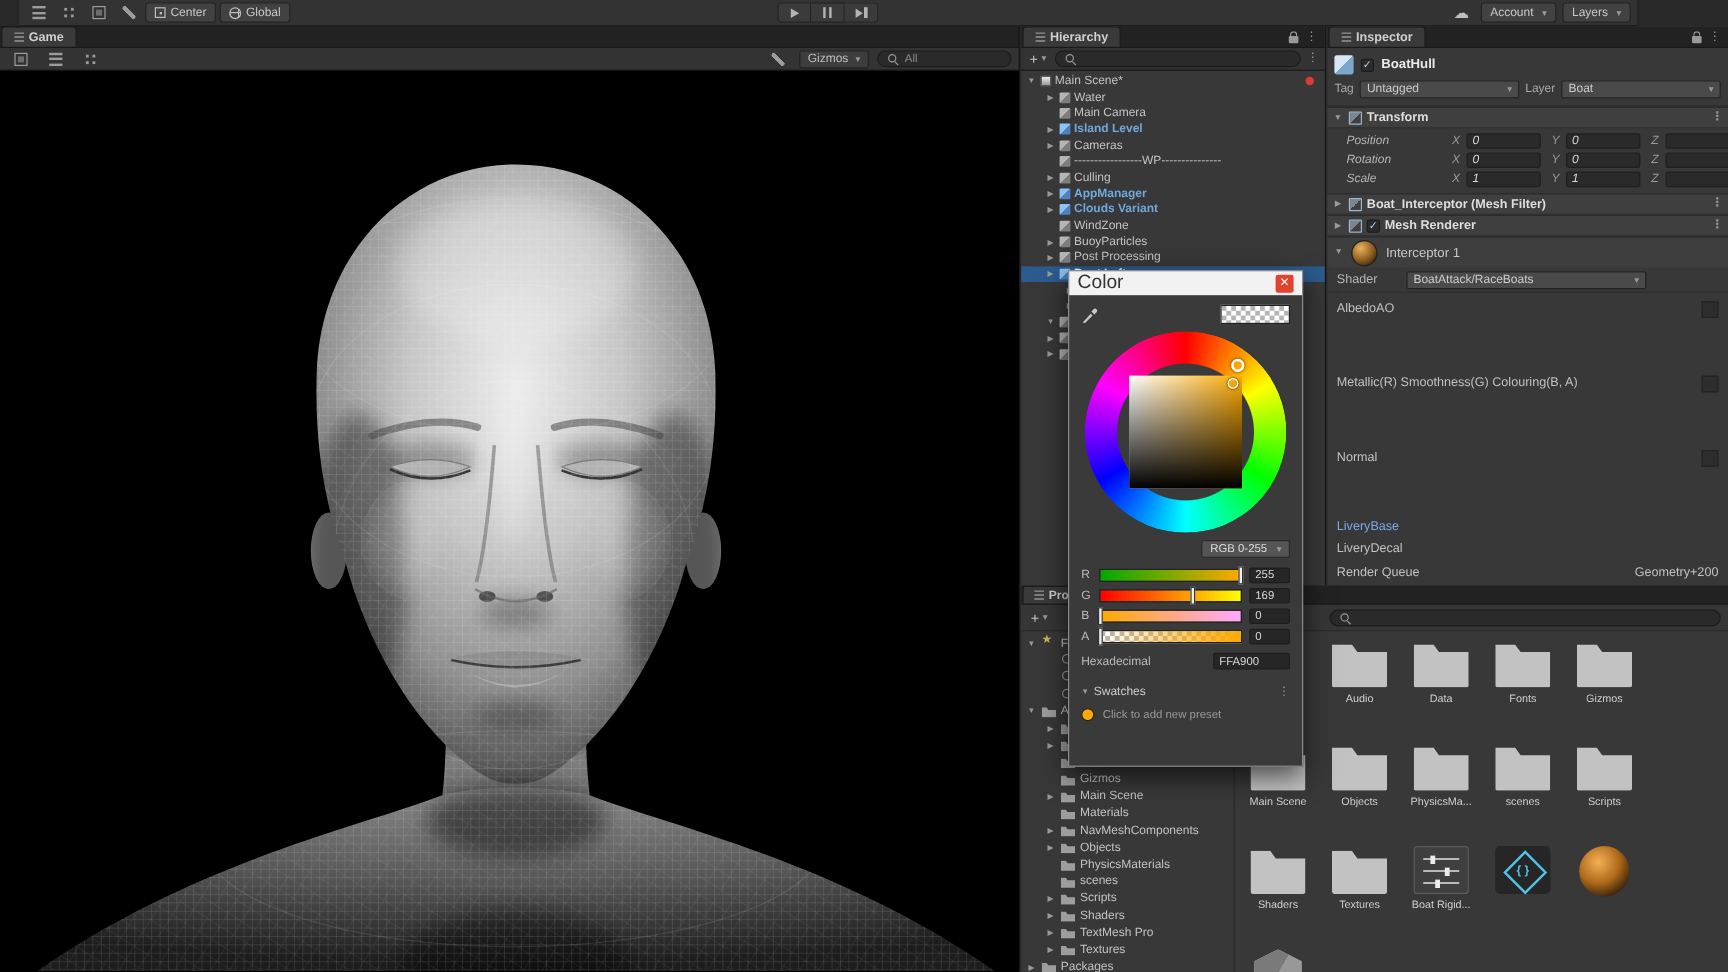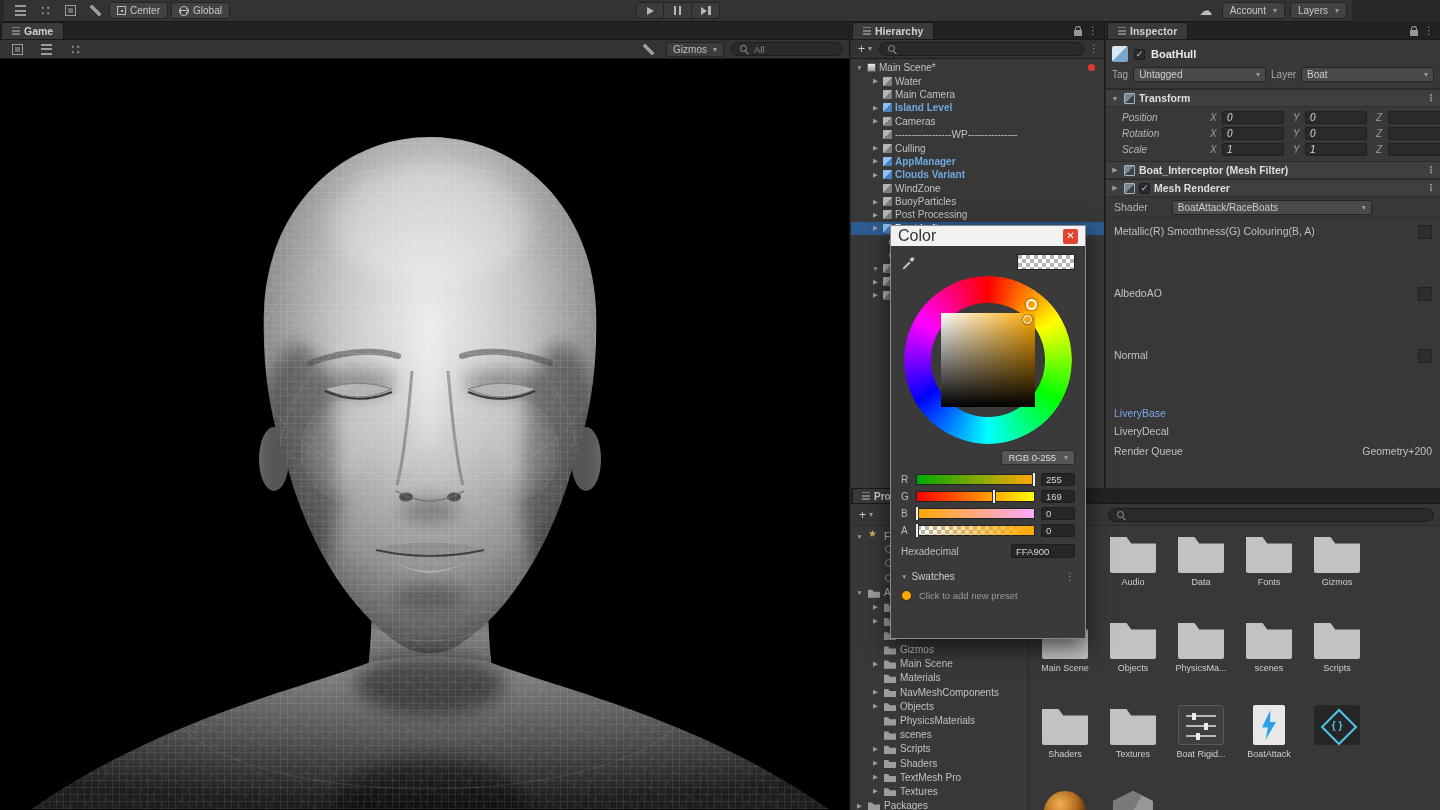--- a/index.html
+++ b/index.html
@@ -2,21 +2,21 @@
 <html><head>
 <meta charset="utf-8">
 <style>
 *{margin:0;padding:0;box-sizing:border-box;}
 html,body{width:1440px;height:810px;}
 body{position:relative;background:#282828;font-family:"Liberation Sans","DejaVu Sans",sans-serif;font-size:11px;color:#b9b9b9;overflow:hidden;}
 .hidden{visibility:hidden;}
 .caret{font-size:8px;color:#9a9a9a;margin-left:3px;}
 
 
-#toolbar{position:absolute;left:4px;top:0;width:1348px;height:22px;background:#333;border-bottom:1px solid #191919;display:flex;align-items:center;padding:0 5px;gap:3px;z-index:10;}
+#toolbar{position:absolute;left:16px;top:0;width:1348px;height:22px;background:#333;border-bottom:1px solid #191919;display:flex;align-items:center;padding:0 5px;gap:3px;z-index:10;}
 .toolbtn{height:18px;min-width:22px;display:flex;align-items:center;justify-content:center;border-radius:2px;}
 .gi{width:11px;height:11px;position:relative;}
 .gi-grid{background:linear-gradient(#9c9c9c,#9c9c9c) 0 0/11px 2px no-repeat,linear-gradient(#9c9c9c,#9c9c9c) 0 4.5px/11px 2px no-repeat,linear-gradient(#9c9c9c,#9c9c9c) 0 9px/11px 2px no-repeat;}
 .gi-sq{border:1.5px solid #9c9c9c;}
 .gi-sq::after{content:"";position:absolute;inset:2px;background:#9c9c9c;opacity:.55;}
 .gi-dots{background:radial-gradient(#9c9c9c 1.1px,transparent 1.3px) 0 0/5.5px 5.5px;}
 .gi-tool{background:linear-gradient(45deg,transparent 38%,#9c9c9c 38% 62%,transparent 62%);border-radius:2px;}
 .btn{height:17px;display:flex;align-items:center;gap:4px;padding:0 7px;background:#424242;border:1px solid #242424;border-radius:3px;color:#c8c8c8;font-size:10px;white-space:nowrap;}
 .ic-pivot{width:9px;height:9px;border:1.2px solid #bdbdbd;position:relative;}
 .ic-pivot::after{content:"";position:absolute;left:2.5px;top:2.5px;width:2px;height:2px;background:#bdbdbd;}
@@ -528,34 +528,39 @@
     </div>
 
     <div class="comp-header">
       <span class="carrow">▶</span>
       <span class="comp-icon"></span>
       <span class="chk">✓</span>
       <span>Mesh Renderer</span>
       <span class="kebab">⋮</span>
     </div>
 
+    <div class="mat-header">
+      <span class="carrow" style="font-size:7px;color:#9a9a9a;">▼</span>
+      <span class="mat-thumb"></span>
+      <span class="mat-name">Interceptor 1</span>
+    </div>
     <div class="shader-row">
       <span>Shader</span>
       <div class="dropdown">
         <span>BoatAttack/RaceBoats</span>
         <span class="caret">▾</span>
       </div>
     </div>
 
     <div class="texprop">
+      <span>AlbedoAO</span>
+      <span class="slot"></span>
+    </div>
+    <div class="texprop">
       <span>Metallic(R) Smoothness(G) Colouring(B, A)</span>
-      <span class="slot"></span>
-    </div>
-    <div class="texprop">
-      <span>AlbedoAO</span>
       <span class="slot"></span>
     </div>
     <div class="texprop">
       <span>Normal</span>
       <span class="slot"></span>
     </div>
 
     <div class="liv base">
         <span>LiveryBase</span>
       </div>
@@ -731,24 +736,20 @@
           <div class="thumb"></div>
           <div class="clabel">Shaders</div>
         </div>
         <div class="cell i-folder">
           <div class="thumb"></div>
           <div class="clabel">Textures</div>
         </div>
         <div class="cell i-preset">
           <div class="thumb"></div>
           <div class="clabel">Boat Rigid...</div>
-        </div>
-        <div class="cell i-doc">
-          <div class="thumb"></div>
-          <div class="clabel">BoatAttack</div>
         </div>
         <div class="cell i-cube">
           <div class="thumb"></div>
 
         </div>
         <div class="cell i-thumbimg">
           <div class="thumb"></div>
 
         </div>
         <div class="cell i-unity">

